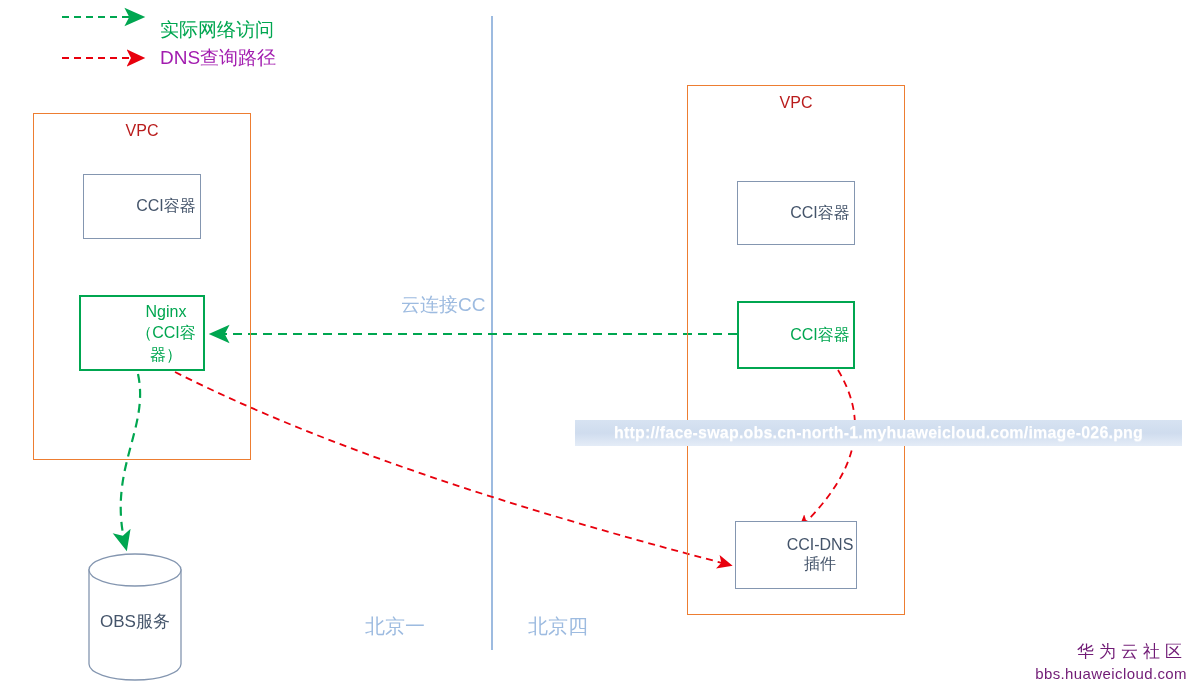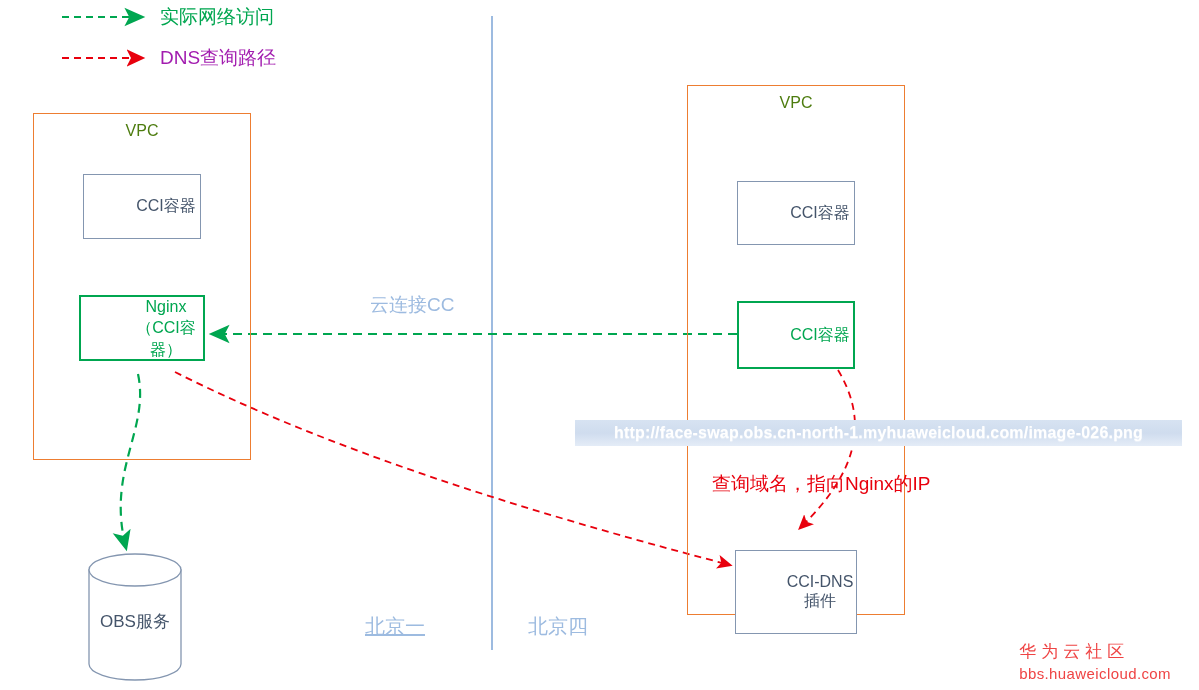--- a/index.html
+++ b/index.html
@@ -27,27 +27,27 @@
   }
   .lbl {
     position: absolute;
     white-space: nowrap;
     line-height: 1.25;
   }
   
   .legend-text {
     font-size: 19px;
   }
-  .legend-green { color: #00a650; }
+  .legend-green { color: #00a650; margin-top: 13px; }
   .legend-red   { color: #a21caf; }
 
   
   .vpc-title {
     position: absolute;
-    color: #4d7c0f;
+    color: #b91c1c;
     font-size: 16px;
     text-align: center;
     width: 100%;
     left: 0;
     top: 8px;
   }
   .vpc-box {
     position: absolute;
     border: 1px solid #ed7d31;
     box-sizing: border-box;
@@ -89,20 +89,21 @@
   }
 
   
   .region-label {
     color: #9dbbe0;
     font-size: 20px;
   }
   .cc-label {
     color: #9dbbe0;
     font-size: 19px;
+    margin-left: 31px;
   }
 
   
   .red-anno {
     color: #e8000d;
     font-size: 19px;
   }
 
   
   .url-banner {
@@ -120,24 +121,24 @@
     font-size: 16px;
     font-weight: bold;
     letter-spacing: .2px;
     text-shadow: 0 1px 1px rgba(255,255,255,.5);
     overflow: hidden;
   }
 
   
   .wm {
     position: absolute;
-    right: 28px;
+    right: 12px;
     bottom: 8px;
-    text-align: left;
-    color: #ef4444;
+    text-align: right;
+    color: #701a75;
   }
   .wm-cn {
     font-size: 17px;
     letter-spacing: 5px;
   }
   .wm-en {
     font-size: 15px;
     letter-spacing: .4px;
     margin-top: 2px;
   }
@@ -187,51 +188,50 @@
   <div class="lbl legend-text legend-red" style="left:160px; top:46px;">DNS查询路径</div>
 
   <div class="vpc-box" style="left:33px; top:113px; width:218px; height:347px;">
     <div class="vpc-title">VPC</div>
   </div>
 
   <div class="node node-gray" style="left:83px; top:174px; width:118px; height:65px;">
     <span>CCI容器</span>
   </div>
 
-  <div class="node node-green" style="left:79px; top:295px; width:126px; height:66px;">
+  <div class="node node-green" style="left:79px; top:295px; width:126px; height:76px;">
     <span class="two-line">
       <span>Nginx</span><br>
       <span>（CCI容器）</span>
     </span>
   </div>
 
   <div class="cyl-label" style="left:75px; top:610px;">OBS服务</div>
 
   <div class="vpc-box" style="left:687px; top:85px; width:218px; height:530px;">
     <div class="vpc-title">VPC</div>
   </div>
 
   <div class="node node-gray" style="left:737px; top:181px; width:118px; height:64px;">
     <span>CCI容器</span>
   </div>
 
   <div class="node node-green" style="left:737px; top:301px; width:118px; height:68px;">
     <span>CCI容器</span>
   </div>
 
-  <div class="node node-gray" style="left:735px; top:550px; width:122px; height:84px;">
+  <div class="node node-gray" style="left:735px; top:521px; width:122px; height:68px;">
     <span>CCI-DNS插件</span>
   </div>
 
   <div class="lbl cc-label" style="left:370px; top:293px;">云连接CC</div>
 
 
-  <div class="lbl red-anno" style="left:712px; top:472px;">查询域名，指向Nginx的IP</div>
-
-  <div class="lbl region-label" style="left:365px; top:614px;text-decoration:underline;">北京一</div>
+
+  <div class="lbl region-label" style="left:365px; top:614px;">北京一</div>
   <div class="lbl region-label" style="left:528px; top:614px;">北京四</div>
 
   <div class="url-banner">
     <span>http://face-swap.obs.cn-north-1.myhuaweicloud.com/image-026.png</span>
   </div>
 
   <div class="wm">
     <div class="wm-cn">华为云社区</div>
     <div class="wm-en">bbs.huaweicloud.com</div>
   </div>

